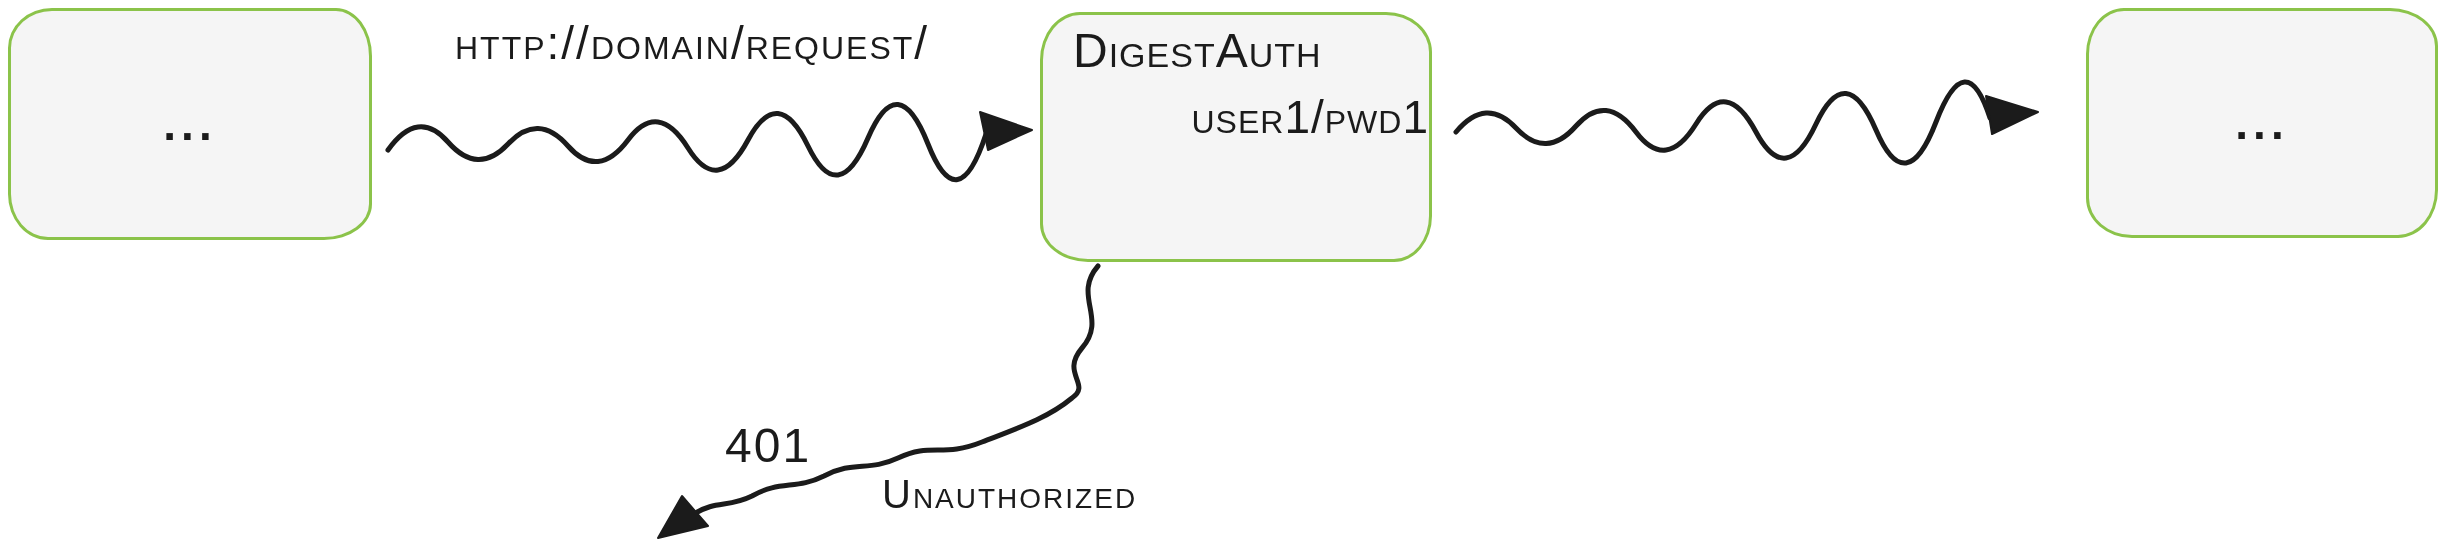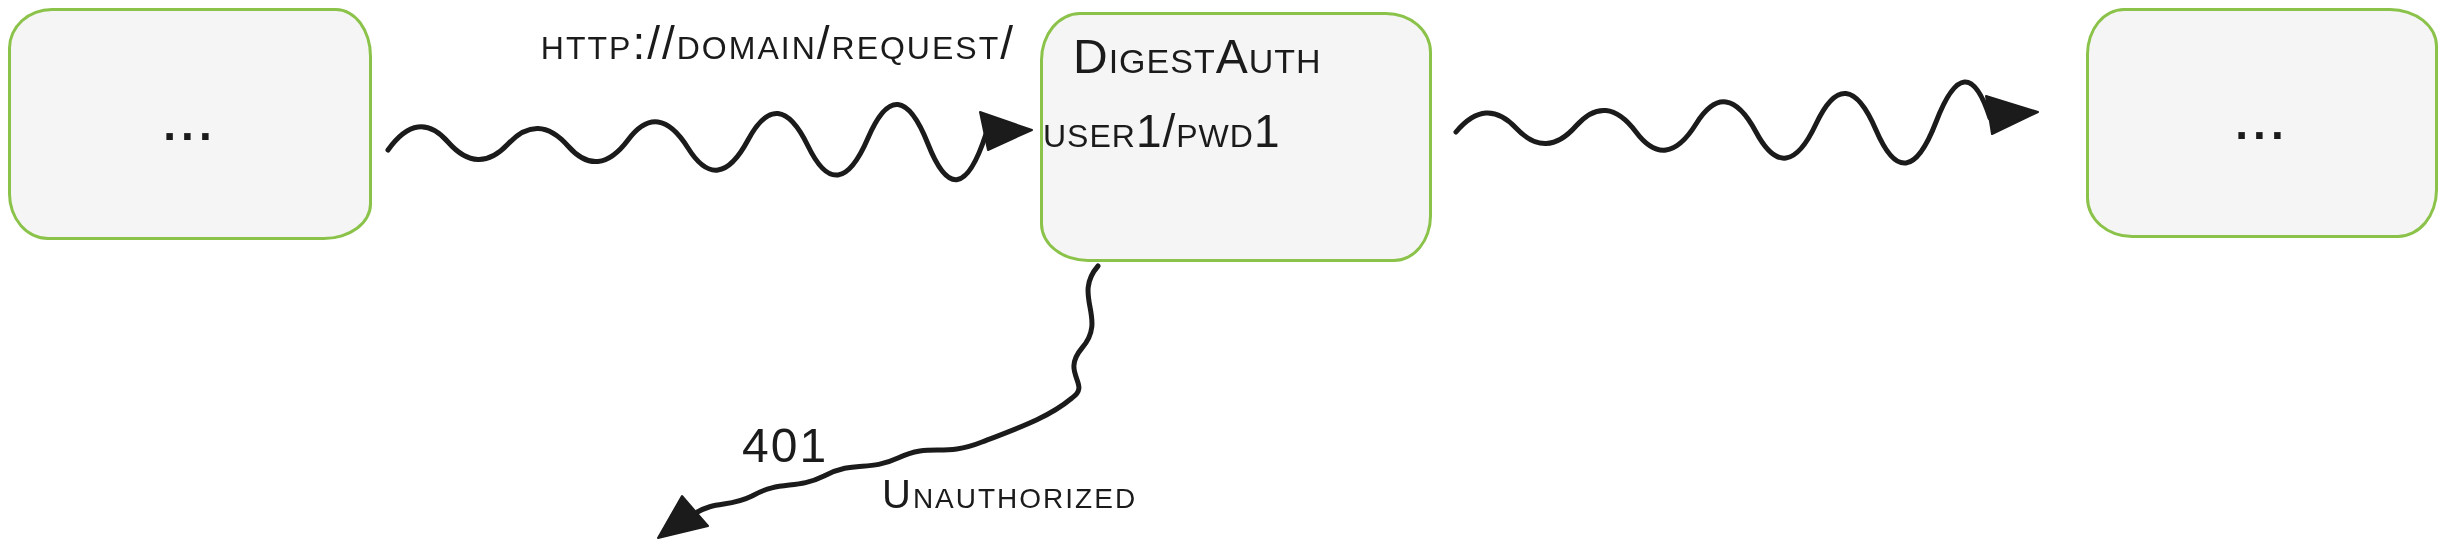--- a/index.html
+++ b/index.html
@@ -32,59 +32,59 @@
     display:flex; align-items:center; justify-content:center;
   }
   .node-right{
     left:2086px; top:8px; width:352px; height:230px;
     border-radius:38px 48px 40px 46px / 46px 38px 48px 40px;
     display:flex; align-items:center; justify-content:center;
   }
   .node-auth{
     left:1040px; top:12px; width:392px; height:250px;
     border-radius:40px 46px 38px 48px / 48px 40px 46px 38px;
-    padding-top:14px;
+    padding-top:8px;
   }
   .dots{
     font-size:46px;
     letter-spacing:5px;
     font-weight:700;
     color:var(--ink);
   }
   .auth-title{
     margin-left:30px;
     font-size:48px;
     font-variant:small-caps;
     letter-spacing:1px;
   }
   .auth-cred{
-    margin-top:20px;
-    text-align:left;
+    margin-top:12px;
+    text-align:right;
     font-size:46px;
     font-variant:small-caps;
     letter-spacing:1px;
   }
   
   .edge-label{
     position:absolute;
     font-variant:small-caps;
     letter-spacing:2px;
     color:var(--ink);
     white-space:nowrap;
   }
   .request-label{
     left:455px; top:16px; width:560px;
-    text-align:right; font-size:46px;
+    text-align:left; font-size:46px;
   }
   .authorized-label{
     left:1610px; top:42px; width:310px;
     text-align:center; font-size:46px;
   }
   .code-401{
-    left:725px; top:418px; font-size:48px;margin-left:17px;
+    left:725px; top:418px; font-size:48px;
   }
   .unauthorized-label{
     left:882px; top:472px; font-size:40px;
   }
   
   .arrow{ position:absolute; overflow:visible; }
   .squiggle{
     fill:none;
     stroke:var(--ink);
     stroke-width:5;

